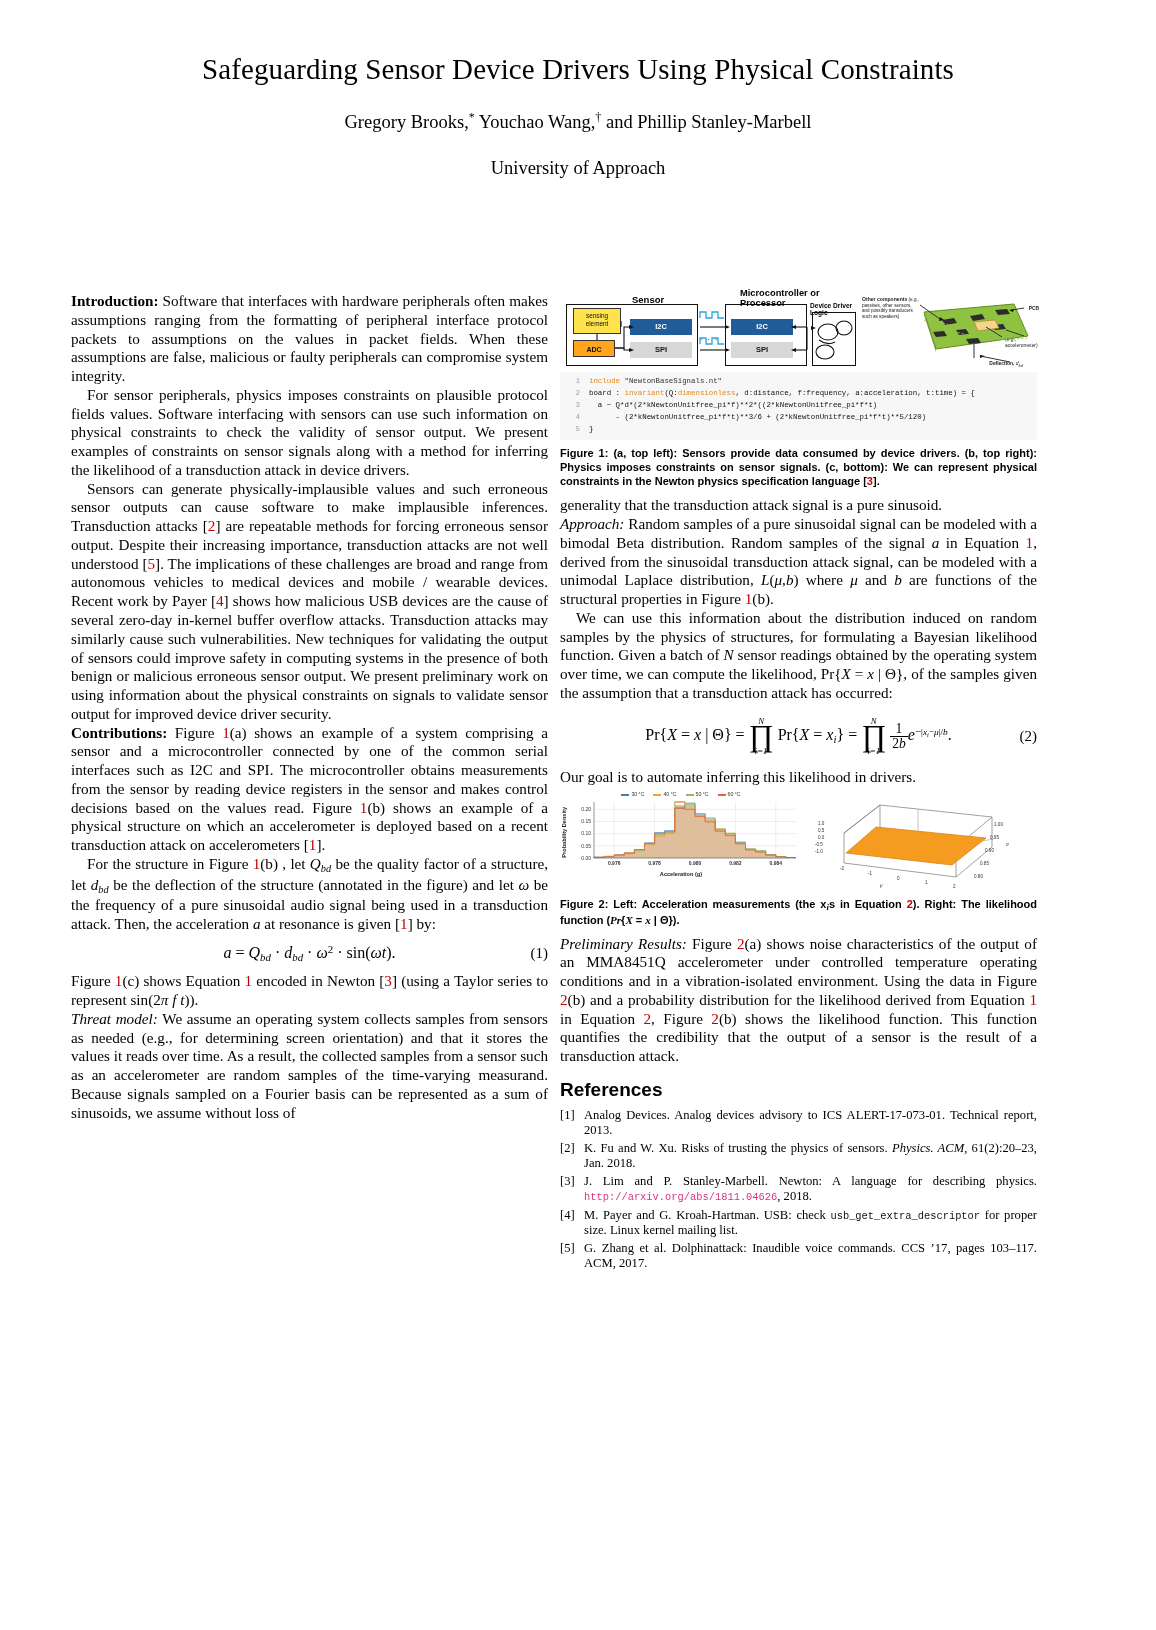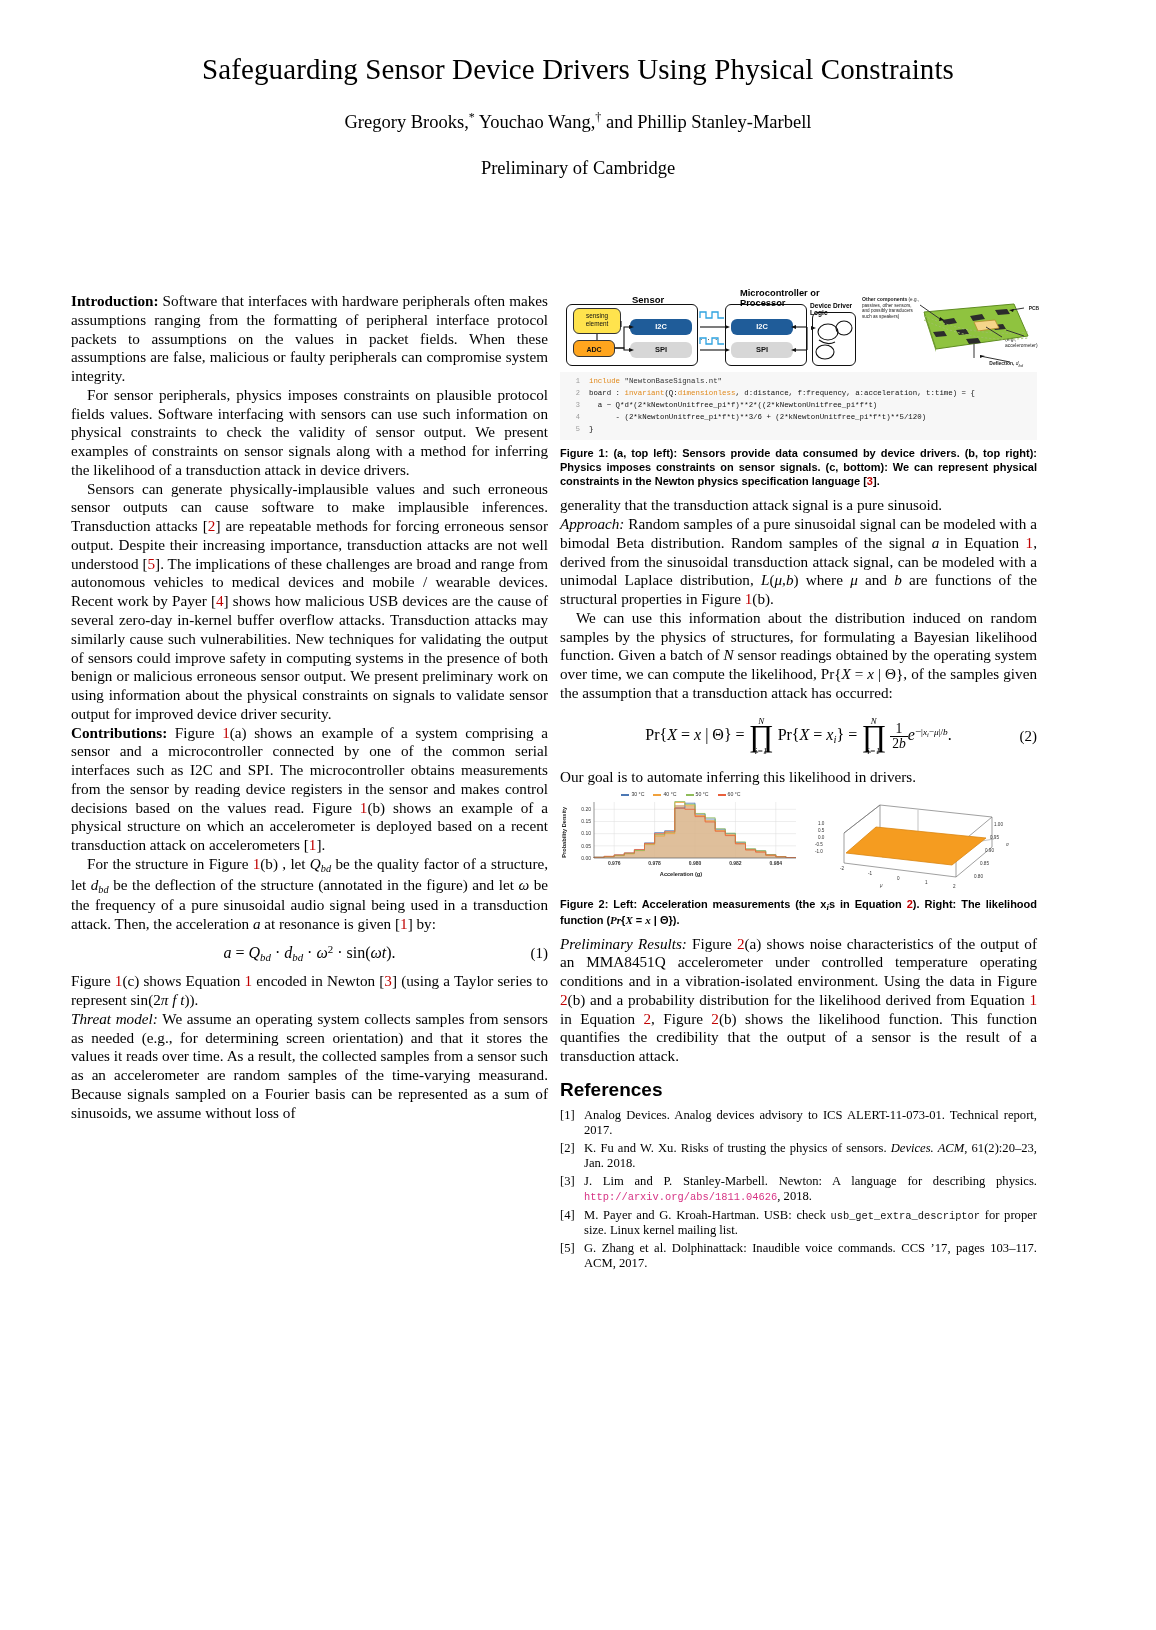--- a/index.html
+++ b/index.html
@@ -42,21 +42,21 @@
   
   .fig1-wrap{width:477px;}
   .fig1-top{
     display:flex;align-items:flex-start;gap:6px;
     height:78px;
   }
   .diag-a{
     position:relative;width:296px;height:76px;
     font-family:"Liberation Sans", sans-serif;
   }
-  .d-box{position:absolute;box-sizing:border-box;border-radius:6px;}
+  .d-box{position:absolute;box-sizing:border-box;}
   .lbl{position:absolute;font-weight:700;color:#000;}
 
   .sensor-outline{left:6px;top:12px;width:132px;height:62px;border:1.4px solid #111;background:#fff;}
   .micro-outline{left:165px;top:12px;width:82px;height:62px;border:1.4px solid #111;background:#fff;}
   .ddl-outline{left:252px;top:20px;width:44px;height:54px;border:1.1px solid #111;background:#fff;}
 
   .sens-elem{left:13px;top:16px;width:48px;height:26px;background:#ffe34d;border:1.1px solid #333;
     font-size:6.4px;line-height:1.25;color:#111;padding:3px 2px;text-align:center;}
   .adc{left:13px;top:48px;width:42px;height:17px;background:#ffa51e;border:1.1px solid #333;
     font-size:7px;font-weight:700;text-align:center;line-height:17px;color:#111;}
@@ -142,21 +142,21 @@
 </head>
 <body>
 
 <div class="page">
 
   <div class="titleblock">
     <div class="paper-title">Safeguarding Sensor Device Drivers Using Physical Constraints</div>
     <div class="authors">
       <span>Gregory Brooks,</span><span class="fn-mark">*</span><span> Youchao Wang,</span><span class="fn-mark">†</span><span> and Phillip Stanley-Marbell</span>
     </div>
-    <div class="affil">Preliminary of Cambridge</div>
+    <div class="affil">University of Approach</div>
   </div>
 
   <div class="columns">
 
     <div class="col">
 
       <p class="noindent"><b class="lead">Introduction:</b><span> Software that interfaces with hardware peripherals often makes assumptions ranging from the formatting of peripheral interface protocol packets to assumptions on the values in packet fields. When these assumptions are false, malicious or faulty peripherals can compromise system integrity.</span></p>
 
       <p><span>For sensor peripherals, physics imposes constraints on plausible protocol fields values. Software interfacing with sensors can use such information on physical constraints to check the validity of sensor output. We present examples of constraints on sensor signals along with a method for inferring the likelihood of a transduction attack in device drivers.</span></p>
 
@@ -403,25 +403,25 @@
       </div>
 
       <div class="caption"><span>Figure 2: Left: Acceleration measurements (the x</span><span class="serif-it" style="font-size:.8em;vertical-align:-.25em;">i</span><span>s in Equation </span><span class="ref-link">2</span><span>). Right: The likelihood function (<span class="serif-it">Pr</span>{<span class="serif-it">X</span> = <span class="serif-it">x</span> | Θ}).</span></div>
 
       <p class="noindent" style="margin-top:7px;"><i>Preliminary Results:</i><span> Figure </span><span class="ref-link">2</span><span>(a) shows noise characteristics of the output of an MMA8451Q accelerometer under controlled temperature operating conditions and in a vibration-isolated environment. Using the data in Figure </span><span class="ref-link">2</span><span>(b) and a probability distribution for the likelihood derived from Equation </span><span class="eqn-link">1</span><span> in Equation </span><span class="eqn-link">2</span><span>, Figure </span><span class="ref-link">2</span><span>(b) shows the likelihood function. This function quantifies the credibility that the output of a sensor is the result of a transduction attack.</span></p>
 
       <div class="refhead">References</div>
       <div class="reflist">
         <div class="refitem">
           <span class="rn">[1]</span>
-          <span class="rt">Analog Devices. Analog devices advisory to ICS ALERT-11-073-01. Technical report, 2017.</span>
+          <span class="rt">Analog Devices. Analog devices advisory to ICS ALERT-17-073-01. Technical report, 2013.</span>
         </div>
         <div class="refitem">
           <span class="rn">[2]</span>
-          <span class="rt">K. Fu and W. Xu. Risks of trusting the physics of sensors. <i>Devices. ACM</i>, 61(2):20–23, Jan. 2018.</span>
+          <span class="rt">K. Fu and W. Xu. Risks of trusting the physics of sensors. <i>Physics. ACM</i>, 61(2):20–23, Jan. 2018.</span>
         </div>
         <div class="refitem">
           <span class="rn">[3]</span>
           <span class="rt">J. Lim and P. Stanley-Marbell. Newton: A language for describing physics. <span class="mono-pink">http://arxiv.org/abs/1811.04626</span>, 2018.</span>
         </div>
         <div class="refitem">
           <span class="rn">[4]</span>
           <span class="rt">M. Payer and G. Kroah-Hartman. USB: check <span class="mono-blk">usb_get_extra_descriptor</span> for proper size. Linux kernel mailing list.</span>
         </div>
         <div class="refitem">

